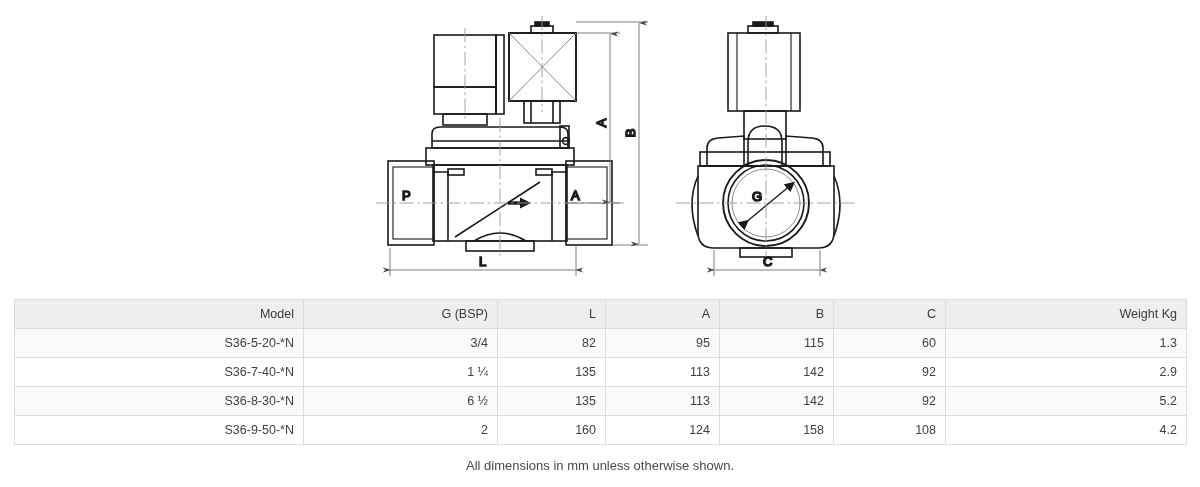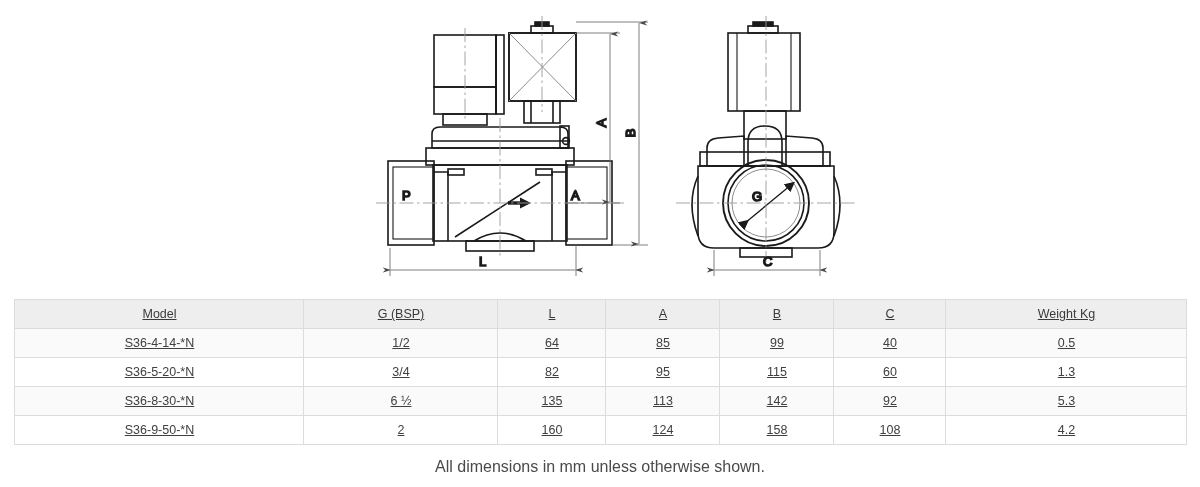--- a/index.html
+++ b/index.html
@@ -44,28 +44,27 @@
     width: 1172px;
   }
   table.spec {
     border-collapse: collapse;
     width: 100%;
     table-layout: fixed;
     font-size: 12.5px;
   }
   table.spec th, table.spec td {
     border: 1px solid #dcdcdc;
-    text-align: center;
+    text-align: right;
     padding: 7px 9px 7px 10px;
     height: 14px;
     font-weight: normal;
     color: #404040;
     white-space: nowrap;
     overflow: hidden;
-    text-decoration: underline;
   }
   table.spec thead th {
     background: #eeeeee;
     color: #3a3a3a;
   }
   table.spec tbody tr:nth-child(odd) td {
     background: #fafafa;
   }
   table.spec tbody tr:nth-child(even) td {
     background: #ffffff;
@@ -78,21 +77,21 @@
   col.c-b      { width: 114px; }
   col.c-c      { width: 112px; }
   col.c-w      { width: 241px; }
 
   #table-note {
     position: absolute;
     left: 0;
     top: 458px;
     width: 1200px;
     text-align: center;
-    font-size: 16px;
+    font-size: 13px;
     color: #4a4a4a;
   }
 </style>
 </head>
 <body>
 
 <div id="drawing-area">
   <svg id="drawing-svg" width="1200" height="292" viewBox="0 0 1200 292">
     <defs>
       <marker id="arrL" markerWidth="10" markerHeight="8" refX="9" refY="4" orient="auto">
@@ -277,45 +276,45 @@
         <th>G (BSP)</th>
         <th>L</th>
         <th>A</th>
         <th>B</th>
         <th>C</th>
         <th>Weight Kg</th>
       </tr>
     </thead>
     <tbody>
       <tr>
-        <td>S36-4-14-*N</td>
-        <td>1/2</td>
-        <td>64</td>
-        <td>85</td>
-        <td>99</td>
-        <td>40</td>
-        <td>0.5</td>
-      </tr>
-      <tr>
         <td>S36-5-20-*N</td>
         <td>3/4</td>
         <td>82</td>
         <td>95</td>
         <td>115</td>
         <td>60</td>
         <td>1.3</td>
       </tr>
       <tr>
+        <td>S36-7-40-*N</td>
+        <td>1 ¼</td>
+        <td>135</td>
+        <td>113</td>
+        <td>142</td>
+        <td>92</td>
+        <td>2.9</td>
+      </tr>
+      <tr>
         <td>S36-8-30-*N</td>
         <td>6 ½</td>
         <td>135</td>
         <td>113</td>
         <td>142</td>
         <td>92</td>
-        <td>5.3</td>
+        <td>5.2</td>
       </tr>
       <tr>
         <td>S36-9-50-*N</td>
         <td>2</td>
         <td>160</td>
         <td>124</td>
         <td>158</td>
         <td>108</td>
         <td>4.2</td>
       </tr>

